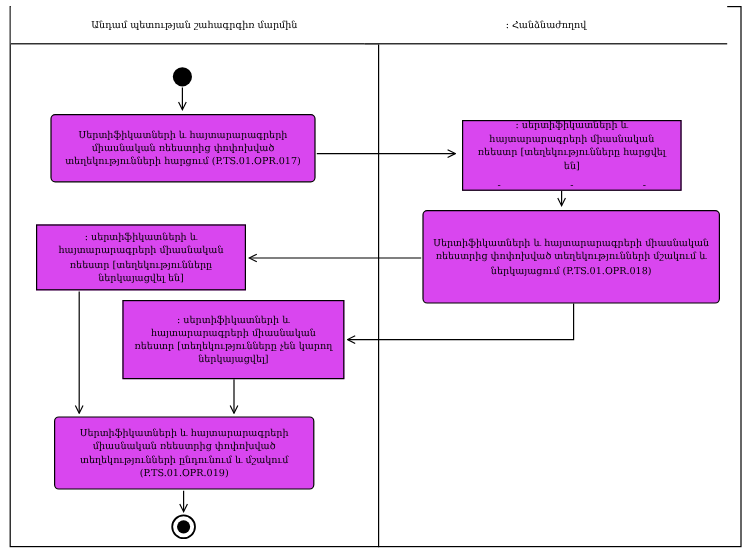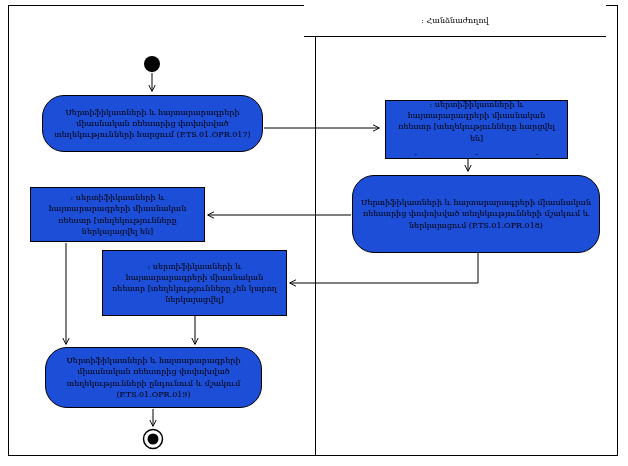--- a/index.html
+++ b/index.html
@@ -18,26 +18,26 @@
   }
   .lane-header {
     position:absolute; top:5px; height:32px;
     display:flex; align-items:center; justify-content:center;
     font-size:8px; text-align:center; border-bottom:1px solid #000;
     box-sizing:border-box; background:#fff;
   }
   .lane-header.left  { left:9px;  width:306px; }
   .lane-header.right { left:304px; width:302px; }
   .node {
-    position:absolute; box-sizing:border-box; background:#1d4ed8;
+    position:absolute; box-sizing:border-box; background:#d946ef;
     border:1px solid #000; font-size:8px; line-height:1.4;
     display:flex; flex-direction:column; align-items:center; justify-content:center;
     text-align:center; padding:3px 8px;
   }
-  .activity { border-radius:22px; }
+  .activity { border-radius:4px; }
   .object   { border-radius:0; }
   .dash-row {
     display:flex; width:92%; justify-content:space-between;
     padding:0 14px; box-sizing:border-box; margin-top:5px;
   }
   svg.wires { position:absolute; left:0; top:0; }
 </style>
 </head>
 <body>
 
@@ -59,20 +59,23 @@
     <path d="M66,243 L66,344" stroke="#000" fill="none" marker-end="url(#arrow)"></path>
     <path d="M195,316 L195,344" stroke="#000" fill="none" marker-end="url(#arrow)"></path>
     <path d="M153,409 L153,426" stroke="#000" fill="none" marker-end="url(#arrow)"></path>
 
     <circle cx="153" cy="439" r="9.5" fill="none" stroke="#000" stroke-width="1.5"></circle>
     <circle cx="153" cy="439" r="5.5" fill="#000"></circle>
   </svg>
 
   <div class="frame"></div>
   <div class="lane-divider"></div>
+  <div class="lane-header left">
+    <span>Անդամ պետության շահագրգիռ մարմին</span>
+  </div>
   <div class="lane-header right">
     <span>: Հանձնաժողով</span>
   </div>
 
   <div class="node activity" style="left:42px; top:95px; width:221px; height:57px;">
     <span>Սերտիֆիկատների և հայտարարագրերի միասնական ռեեստրից փոփոխված տեղեկությունների հարցում (P.TS.01.OPR.017)</span>
   </div>
 
   <div class="node object" style="left:385px; top:100px; width:183px; height:59px;">
     <span>: սերտիֆիկատների և հայտարարագրերի միասնական ռեեստր [տեղեկությունները հարցվել են]</span>

